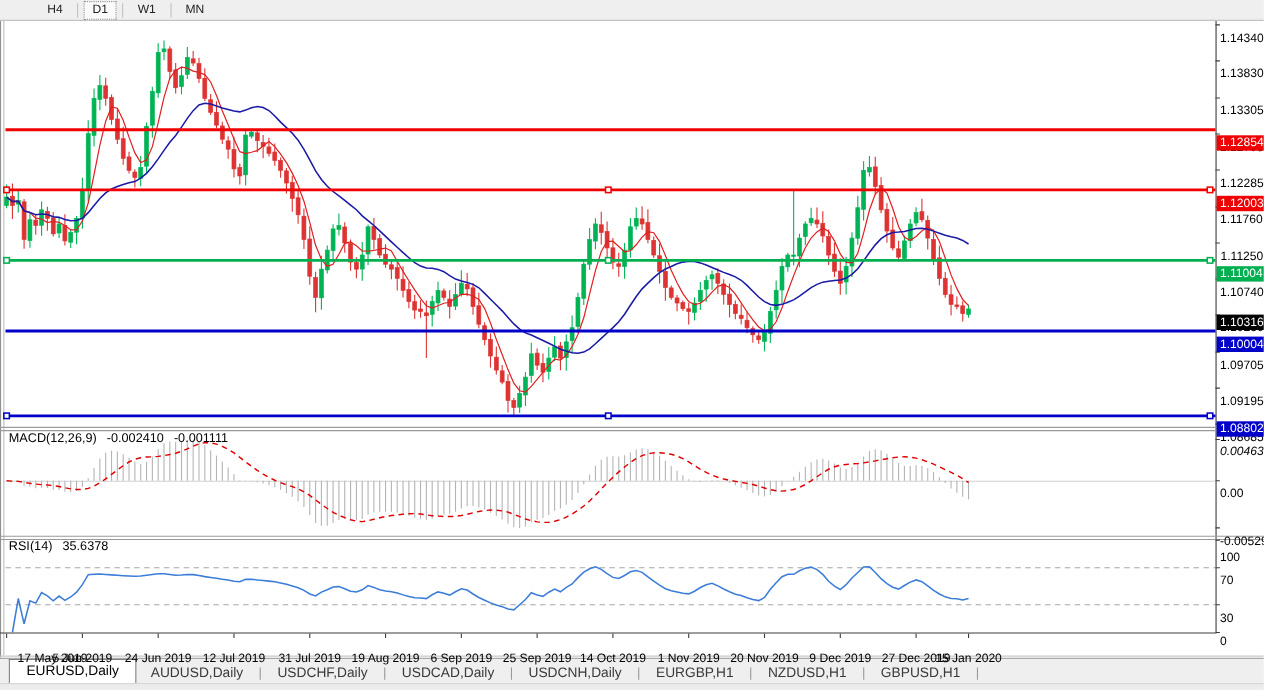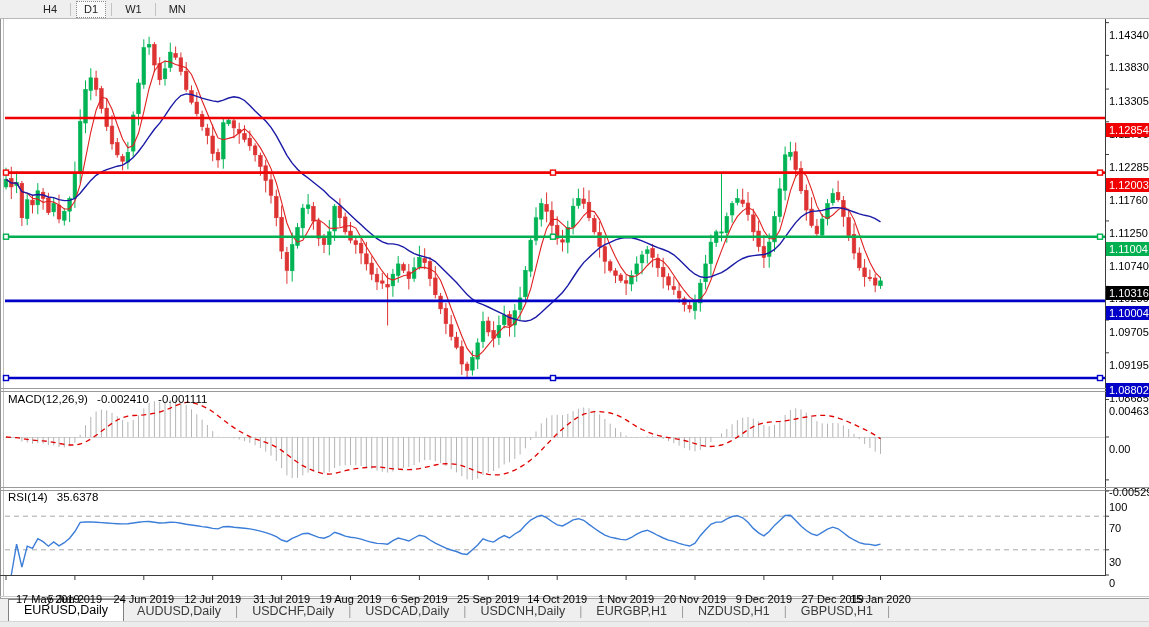--- a/index.html
+++ b/index.html
@@ -971,27 +971,27 @@
     </div>
   </div>
 
   <div id="labels">
       <div class="ptick" style="top: 15.6434px;">1.14340</div>
       <div class="ptick" style="top: 48.3701px;">1.13830</div>
       <div class="ptick" style="top: 82.0593px;">1.13305</div>
       <div class="ptick" style="top: 114.786px;">1.12795</div>
       <div class="ptick" style="top: 147.513px;">1.12285</div>
       <div class="ptick" style="top: 181.202px;">1.11760</div>
-      <div class="ptick" style="top: 213.929px;">1.11250</div>
+      <div class="ptick" style="top: 213.929px; text-align: center;">1.11250</div>
       <div class="ptick" style="top: 246.655px;">1.10740</div>
       <div class="ptick" style="top: 279.382px;">1.10230</div>
       <div class="ptick" style="top: 313.071px;">1.09705</div>
       <div class="ptick" style="top: 345.798px;">1.09195</div>
       <div class="ptick" style="top: 378.525px;">1.08685</div>
-      <div class="ptick" style="top: 392.497px;">0.00463</div>
+      <div class="ptick" style="top: 392.497px; font-style: italic;">0.00463</div>
       <div class="ptick" style="top: 430px;">0.00</div>
       <div class="ptick" style="top: 472.889px;">-0.005295</div>
       <div class="ptick" style="top: 488px;">100</div>
       <div class="ptick" style="top: 509.2px;">70</div>
       <div class="ptick" style="top: 542.8px;">30</div>
       <div class="ptick" style="top: 564px;">0</div>
       <div class="badge" style="top: 111px; background: rgb(240, 0, 0);">1.12854</div>
       <div class="badge" style="top: 165.609px; background: rgb(240, 0, 0);">1.12003</div>
       <div class="badge" style="top: 229.714px; background: rgb(0, 176, 80);">1.11004</div>
       <div class="badge" style="top: 293.885px; background: rgb(0, 0, 200);">1.10004</div>

